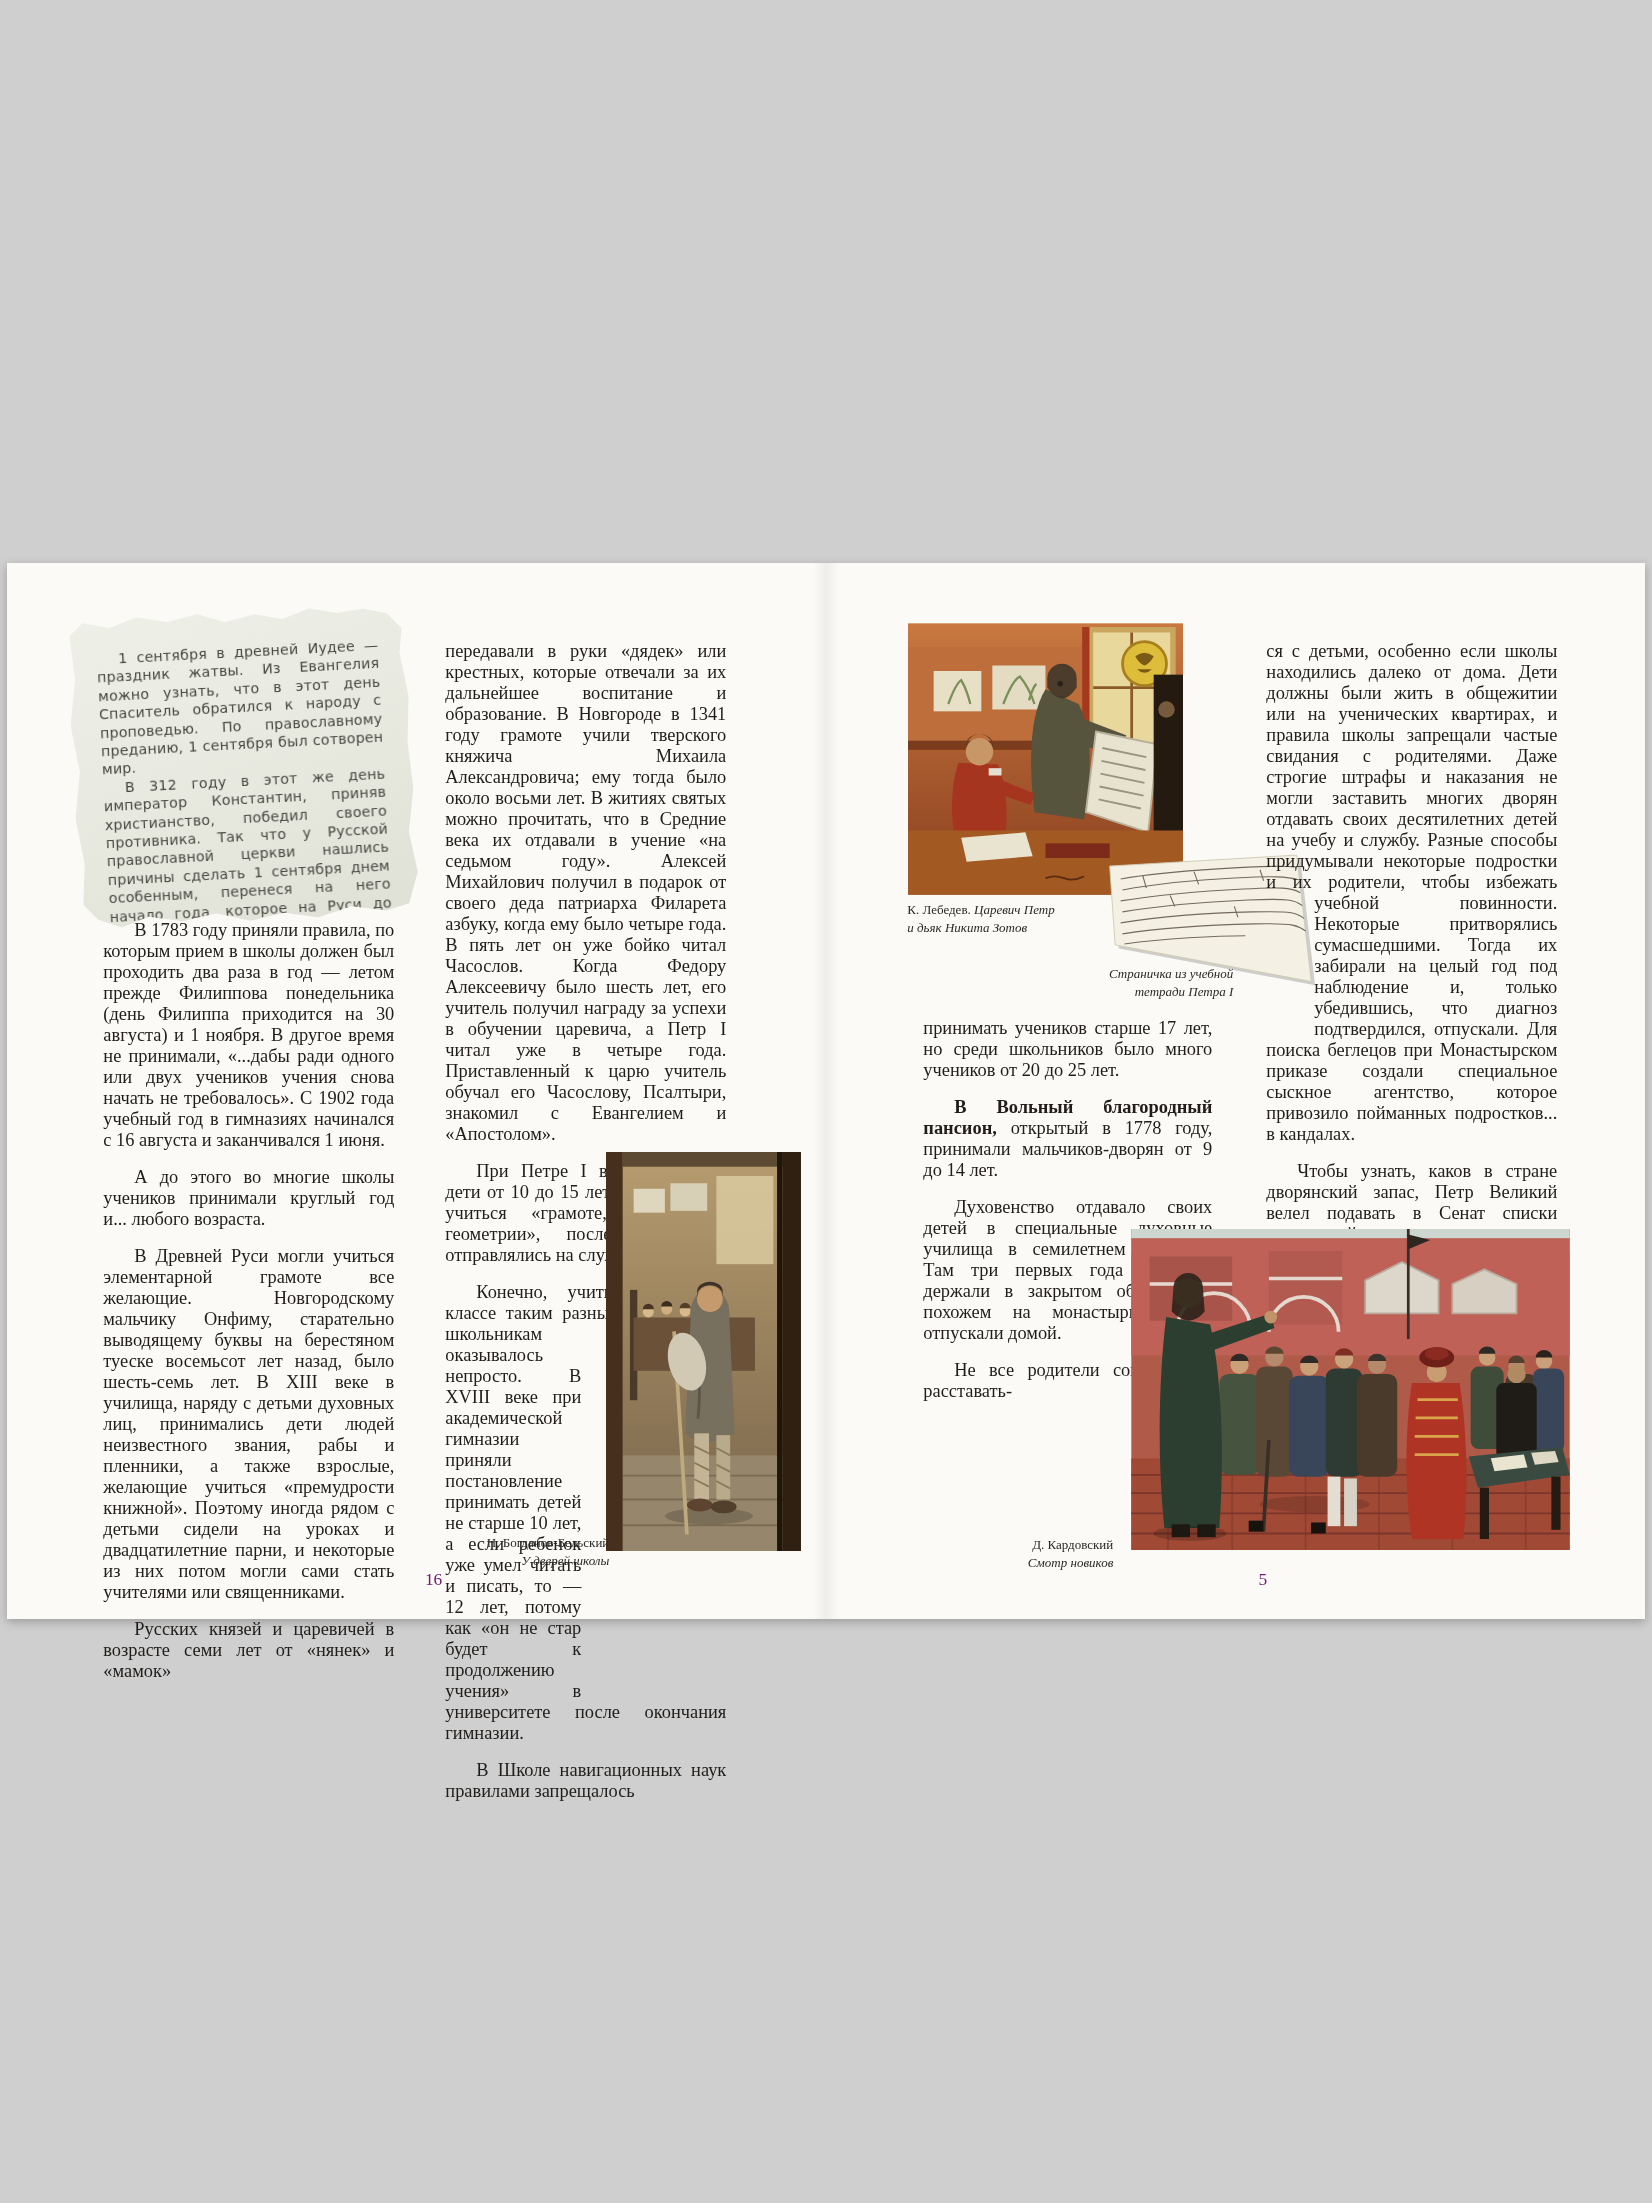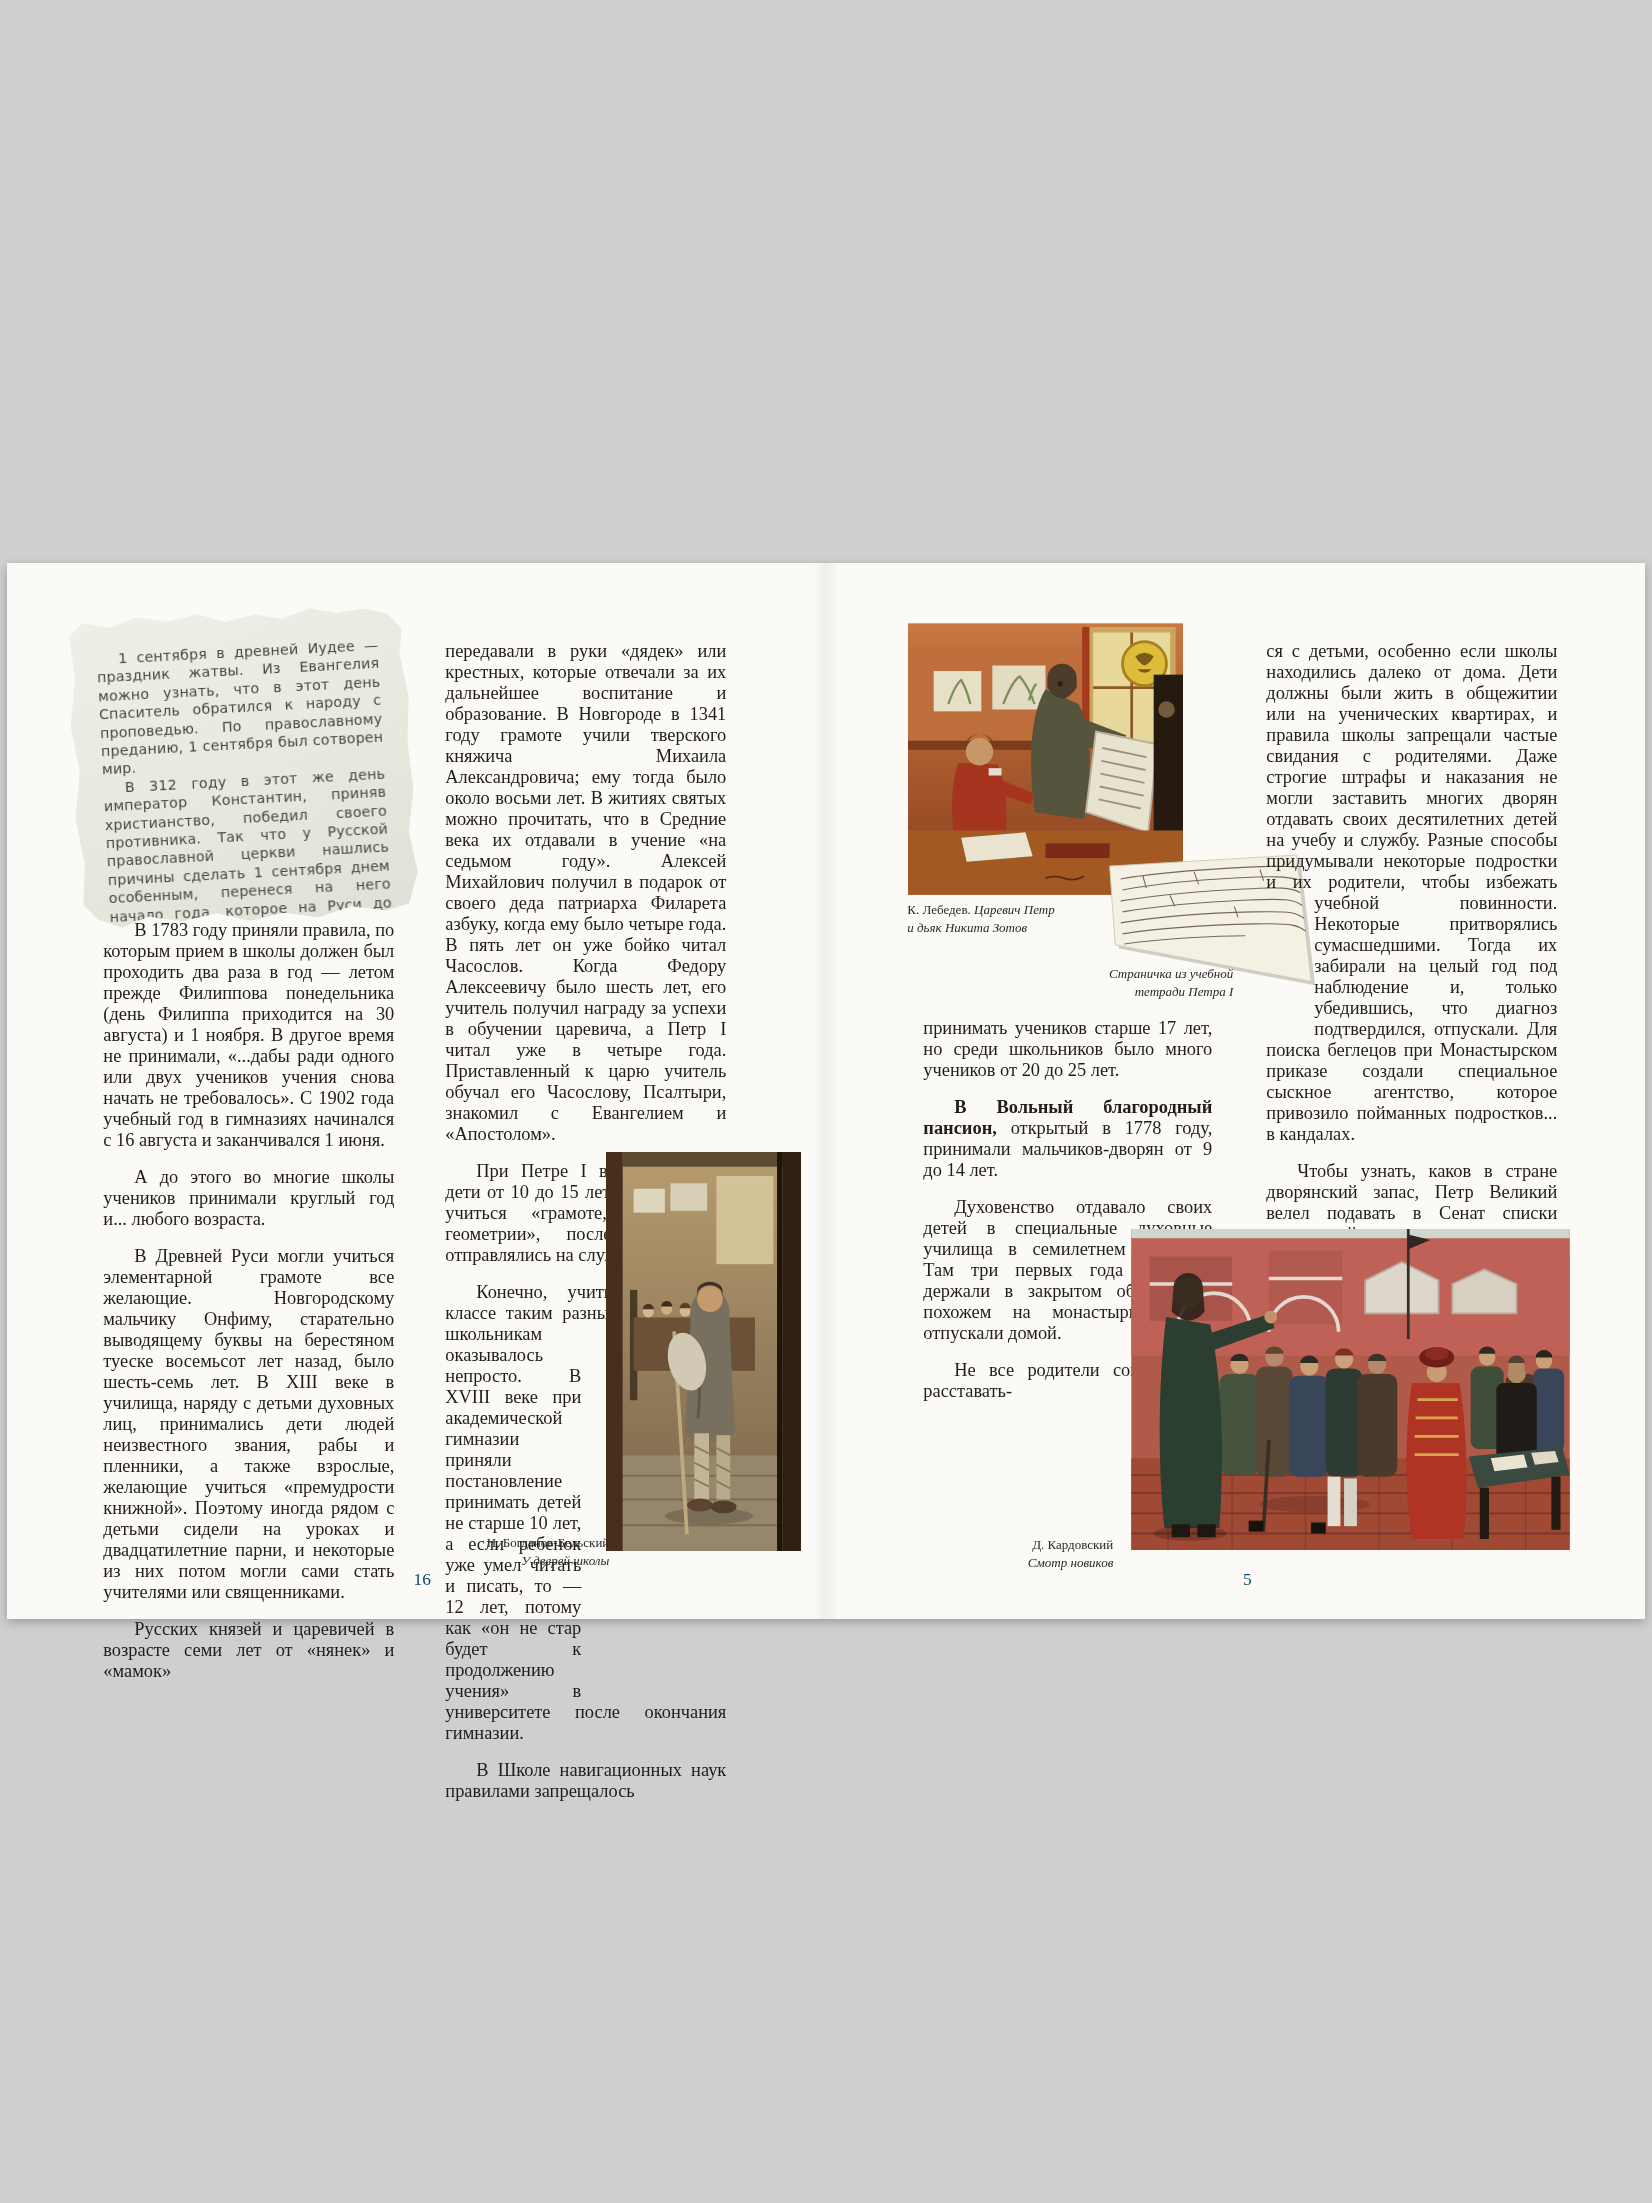--- a/index.html
+++ b/index.html
@@ -13,21 +13,21 @@
   
   .col{font-family:"Liberation Serif",serif;font-size:18.4px;line-height:21px;
        text-align:justify;color:#201d1a;hyphens:auto;}
   .para{margin:16px;text-indent:31px;}
   .noind{text-indent:0;}
   .lead-bold{font-weight:bold;}
   
   .caption{font-family:"Liberation Serif",serif;font-size:13px;line-height:18.4px;color:#2b2926;}
   .cap-right{text-align:right;margin-top:16px;}
   .cap-it{font-style:italic;}
-  .pagenum{font-family:"Liberation Serif",serif;font-size:17.4px;color:#0c4a6e;text-align:center;}
+  .pagenum{font-family:"Liberation Serif",serif;font-size:17.4px;color:#701a75;text-align:right;}
   
   .note{left:66px;top:49px;width:339px;height:309px;
         transform:rotate(-3deg);
         background:linear-gradient(160deg,#eef0e8 0%,#e7e9df 55%,#dfe1d6 100%);
         filter:drop-shadow(3.7px 5.5px 5.5px rgba(0,0,0,.30));
         clip-path:polygon(1% 5%,5% 1%,13% 3%,21% 0%,30% 2%,39% 0%,47% 3%,56% 1%,64% 3%,72% 0%,80% 2%,88% 1%,95% 3%,99% 8%,98% 16%,100% 30%,99% 45%,100% 60%,98% 74%,100% 87%,97% 97%,90% 99%,80% 97%,70% 100%,60% 98%,50% 100%,40% 97%,30% 99%,20% 97%,12% 100%,5% 97%,1% 92%,2% 79%,0% 64%,2% 49%,0% 34%,2% 19%);}
   .note-inner{padding:31px 27.5px 16.5px 29px;font-family:"DejaVu Sans",sans-serif;
         font-size:14.2px;line-height:18.4px;color:#47473f;letter-spacing:0.2px;text-align:justify;}
   .note-inner p{margin:0;text-indent:22px;}
   

